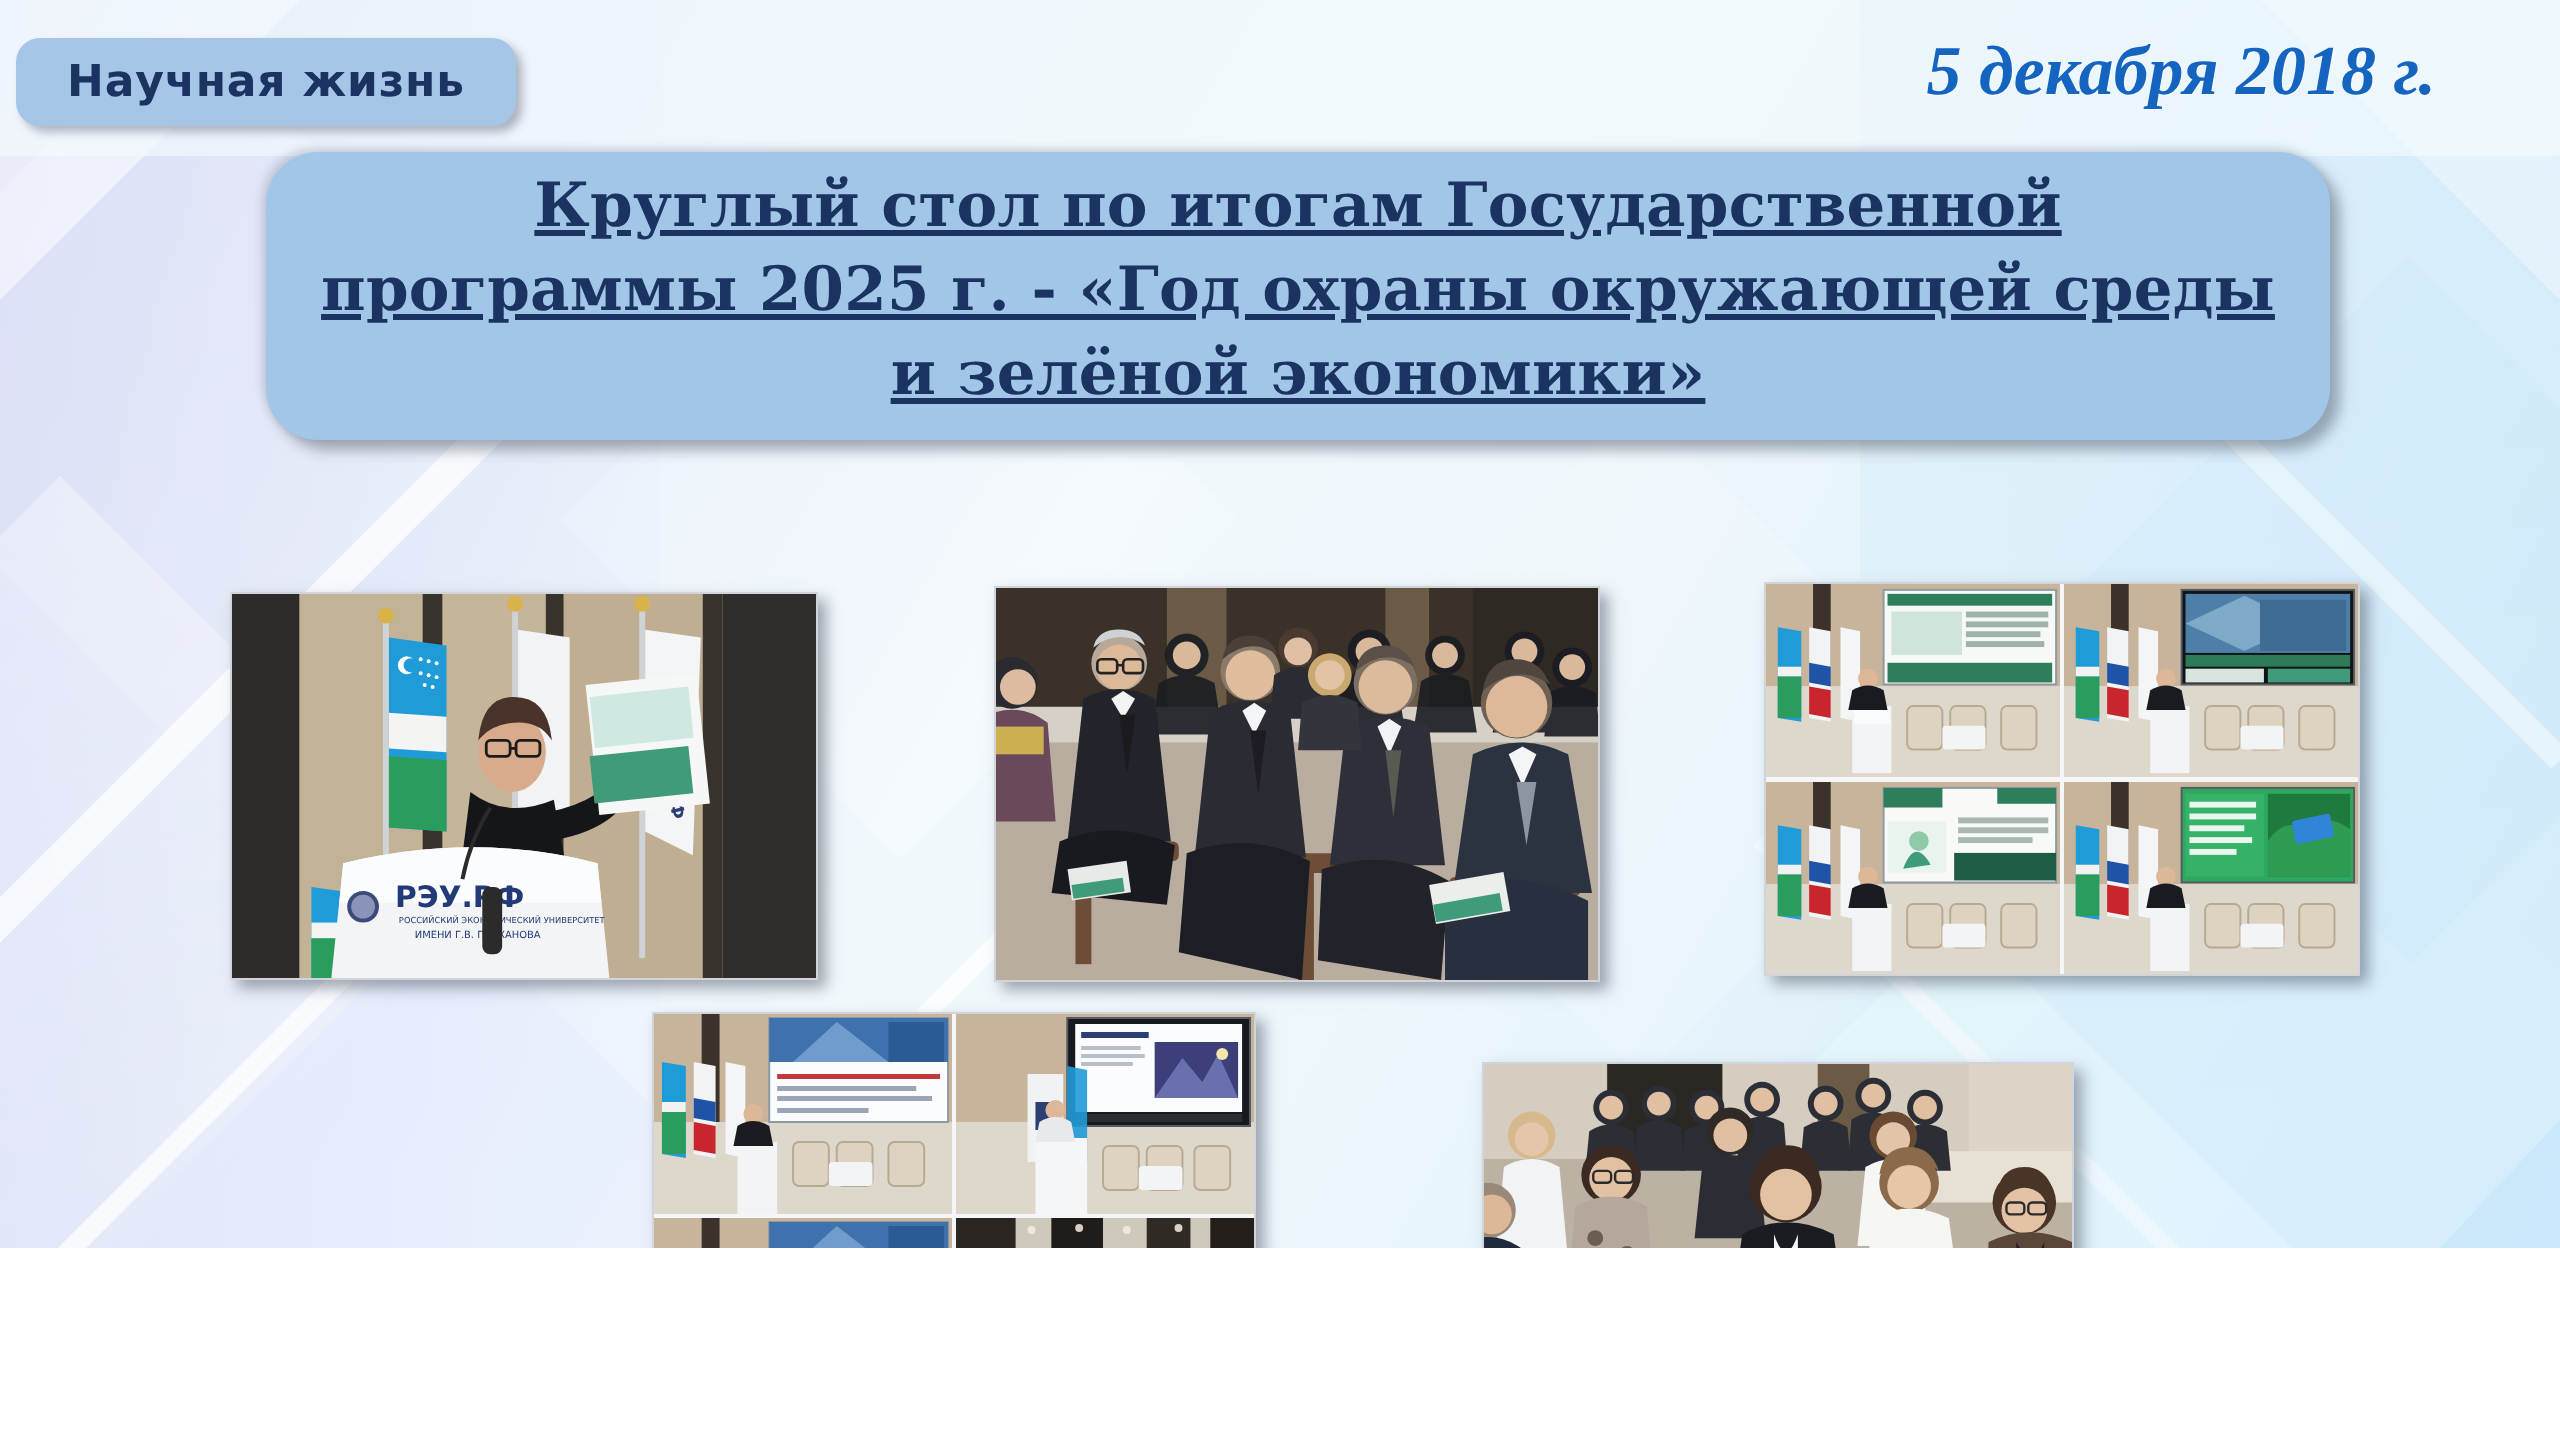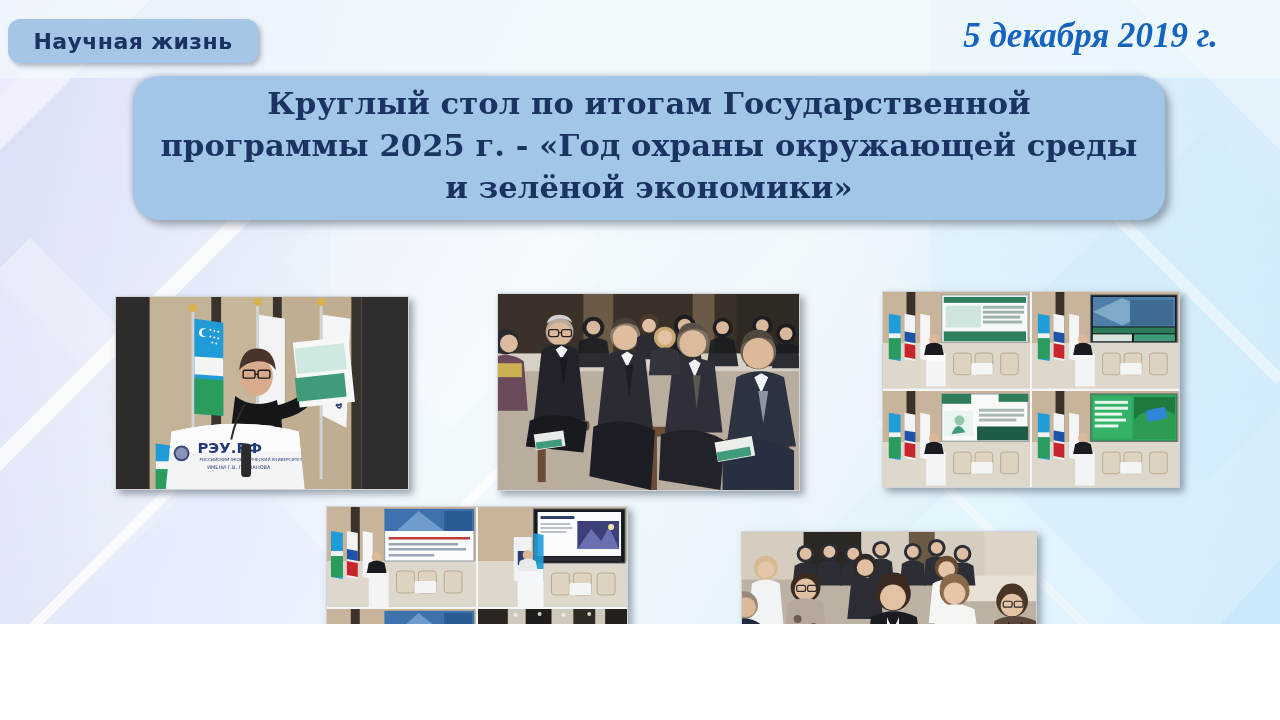--- a/index.html
+++ b/index.html
@@ -84,20 +84,21 @@
     padding: 2px 26px 6px 26px;
   }
   #title-text {
     font-family: "DejaVu Serif", serif;
     font-weight: bold;
     font-size: 30.5px;
     line-height: 1.37;
     color: #1b3360;
     text-align: center;
     letter-spacing: 0.1px;
+    text-decoration: underline;
   }
 
   
   .photo {
     position: absolute;
     overflow: hidden;
     background: #9aa3ab;
     box-shadow: 4px 4px 7px rgba(70,80,95,0.5);
     border: 1px solid rgba(255,255,255,0.55);
     box-sizing: border-box;
@@ -175,21 +176,21 @@
       <polygon points="1280,720 1130,720 1280,560" fill="#bfe4fa" opacity="0.5"></polygon>
 
       <rect x="0" y="0" width="1280" height="78" fill="#f2fafe" opacity="0.65"></rect>
     </svg>
   </div>
 
   <div id="tag">
     <span id="tag-label">Научная жизнь</span>
   </div>
 
-  <div id="date">5 декабря 2019 г.</div>
+  <div id="date">5 декабря 2018 г.</div>
 
   <div id="title-banner">
     <div id="title-text">Круглый стол по итогам Государственной программы 2025 г. - «Год охраны окружающей среды и зелёной экономики»</div>
   </div>
 
   <div class="photo" id="photo-1">
     <svg viewBox="0 0 294 194" preserveAspectRatio="none">
 
       <rect x="0" y="0" width="294" height="194" fill="#b9a98f"></rect>
       <rect x="0" y="0" width="34" height="194" fill="#2e2b2a"></rect>

